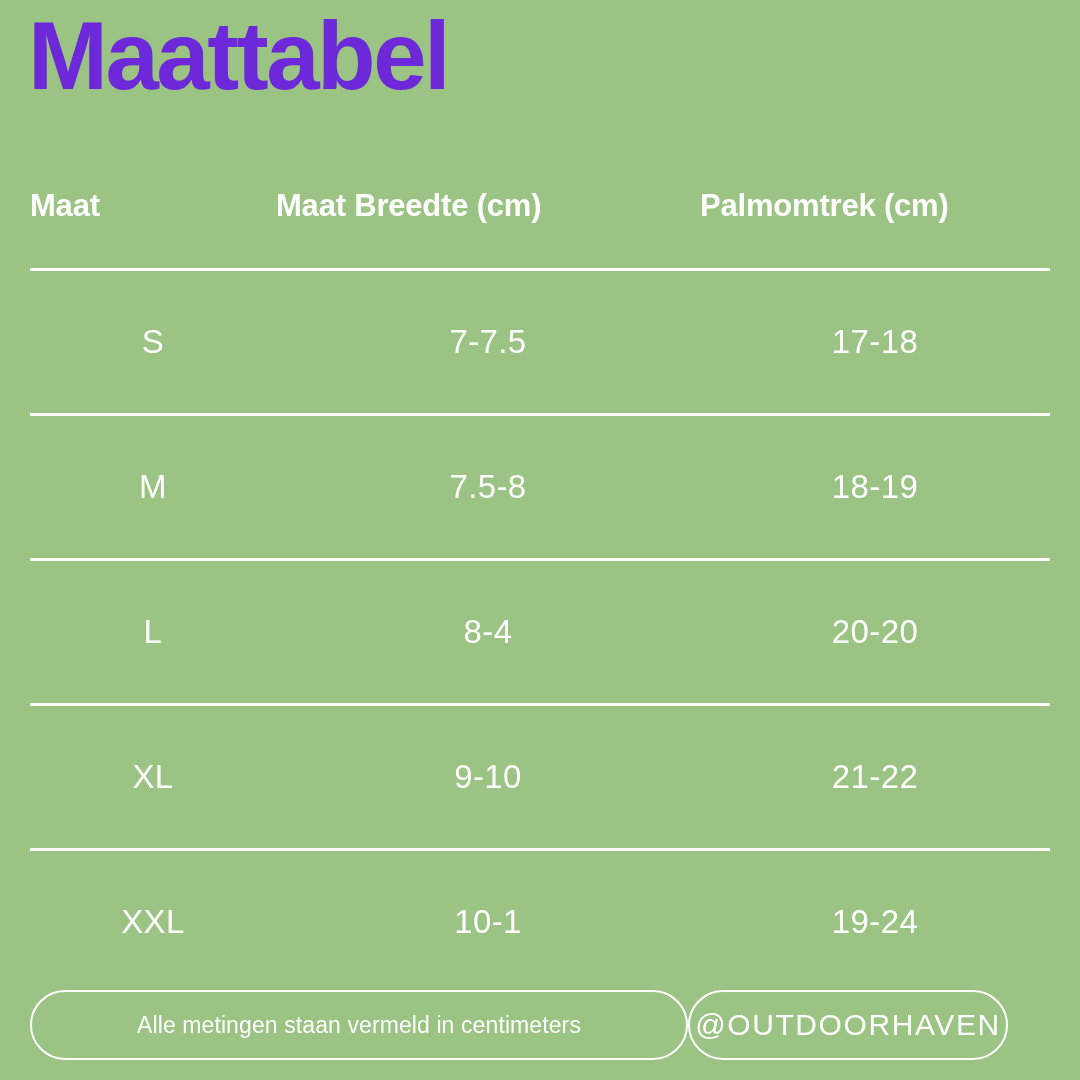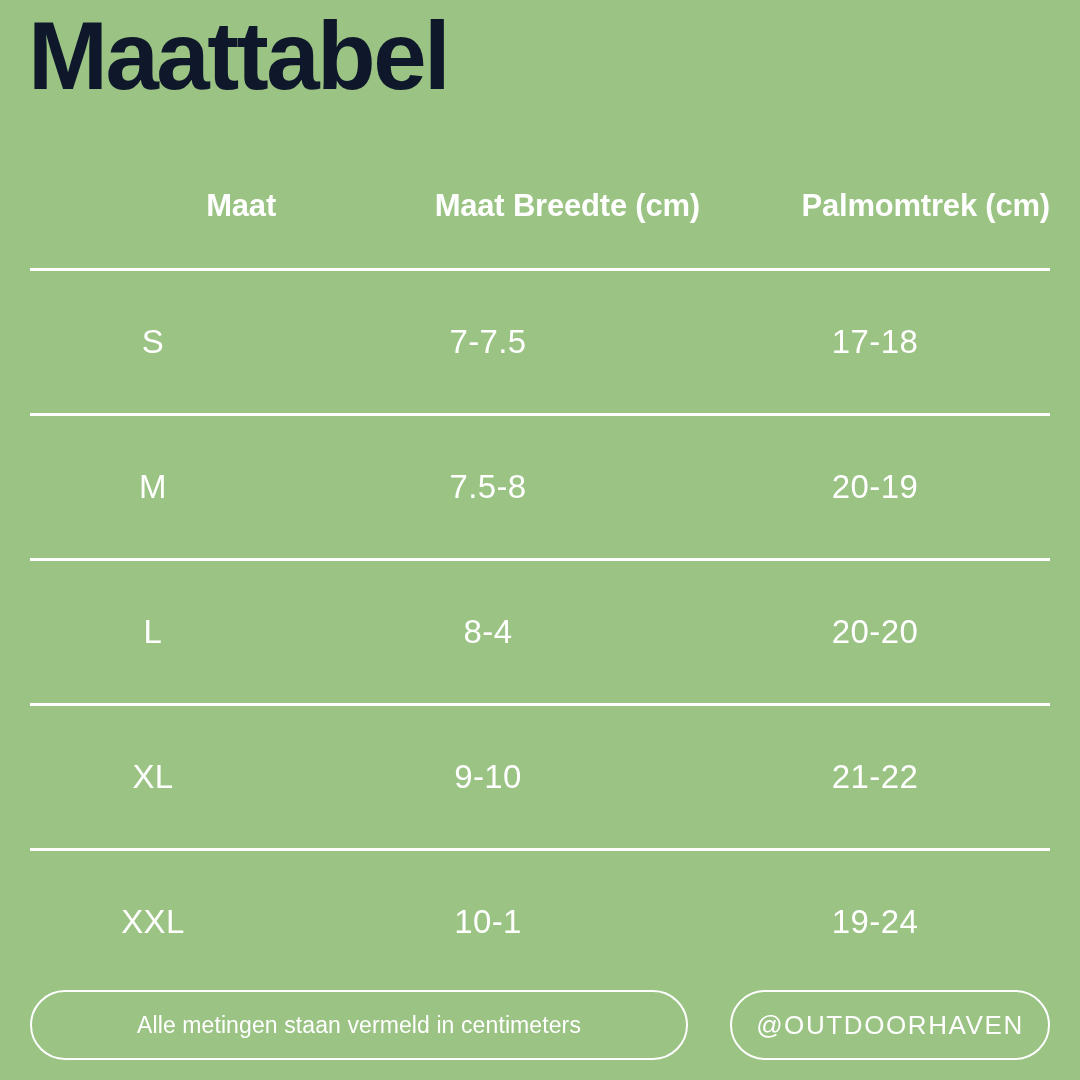--- a/index.html
+++ b/index.html
@@ -23,42 +23,42 @@
   }
 
   
   .title {
     position: absolute;
     left: 28px;
     top: 4px;
     font-size: 96px;
     line-height: 104px;
     font-weight: 700;
-    color: #0f172a;
+    color: #6d28d9;
     letter-spacing: -2.5px;
   }
 
   
   .size-table {
     position: absolute;
     left: 30px;
     top: 160px;
     width: 1020px;
     border-collapse: collapse;
     table-layout: fixed;
   }
   .size-table col.c-size  { width: 246px; }
   .size-table col.c-width { width: 424px; }
   .size-table col.c-girth { width: 350px; }
 
   .size-table thead th {
     font-size: 31px;
     font-weight: 700;
     color: #ffffff;
-    text-align: right;
+    text-align: left;
     padding: 0 0 16px 0;
     height: 92px;
     vertical-align: middle;
     letter-spacing: -0.2px;
   }
   .size-table thead tr {
     border-bottom: 3px solid #ffffff;
   }
   .size-table tbody td {
     font-size: 33px;
@@ -77,41 +77,40 @@
   }
 
   
   .footer {
     position: absolute;
     left: 30px;
     top: 990px;
     width: 1020px;
     height: 70px;
     display: flex;
-    gap: 42px;
   }
   .pill {
     height: 70px;
     box-sizing: border-box;
     border: 2px solid #ffffff;
     border-radius: 40px;
     display: flex;
     align-items: center;
     justify-content: center;
     color: #ffffff;
     background: transparent;
   }
   .pill-note {
     flex: 0 0 658px;
     font-size: 23px;
     letter-spacing: 0.1px;
   }
   .pill-handle {
     flex: 0 0 320px;
-    font-size: 26px;
+    font-size: 30px;
     letter-spacing: 1.6px;
   }
 </style>
 </head>
 <body>
 
 <div class="poster">
 
   <div class="title">Maattabel</div>
 
@@ -130,21 +129,21 @@
     </thead>
     <tbody>
       <tr>
         <td>S</td>
         <td>7-7.5</td>
         <td>17-18</td>
       </tr>
       <tr>
         <td>M</td>
         <td>7.5-8</td>
-        <td>20-19</td>
+        <td>18-19</td>
       </tr>
       <tr>
         <td>L</td>
         <td>8-4</td>
         <td>20-20</td>
       </tr>
       <tr>
         <td>XL</td>
         <td>9-10</td>
         <td>21-22</td>

